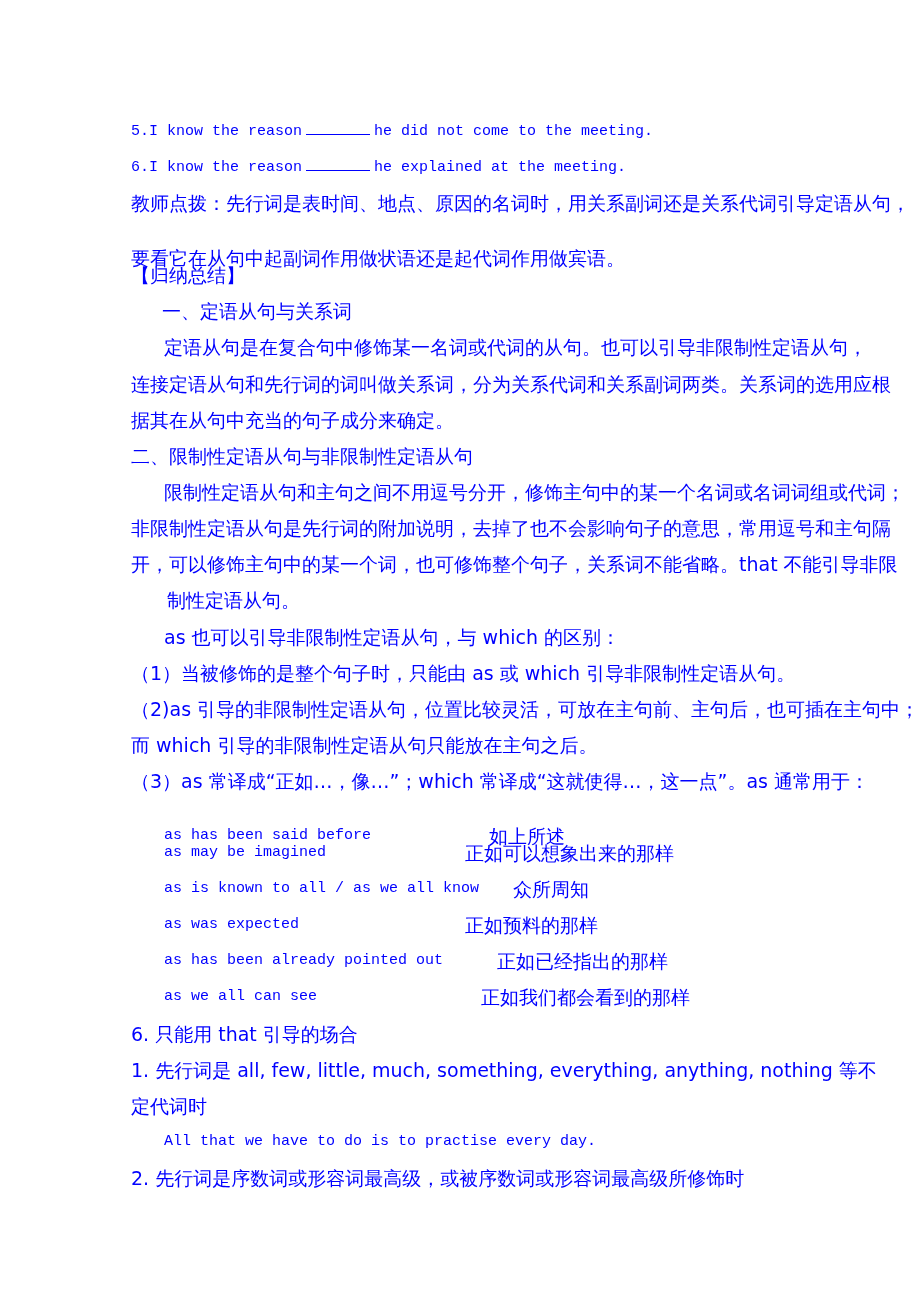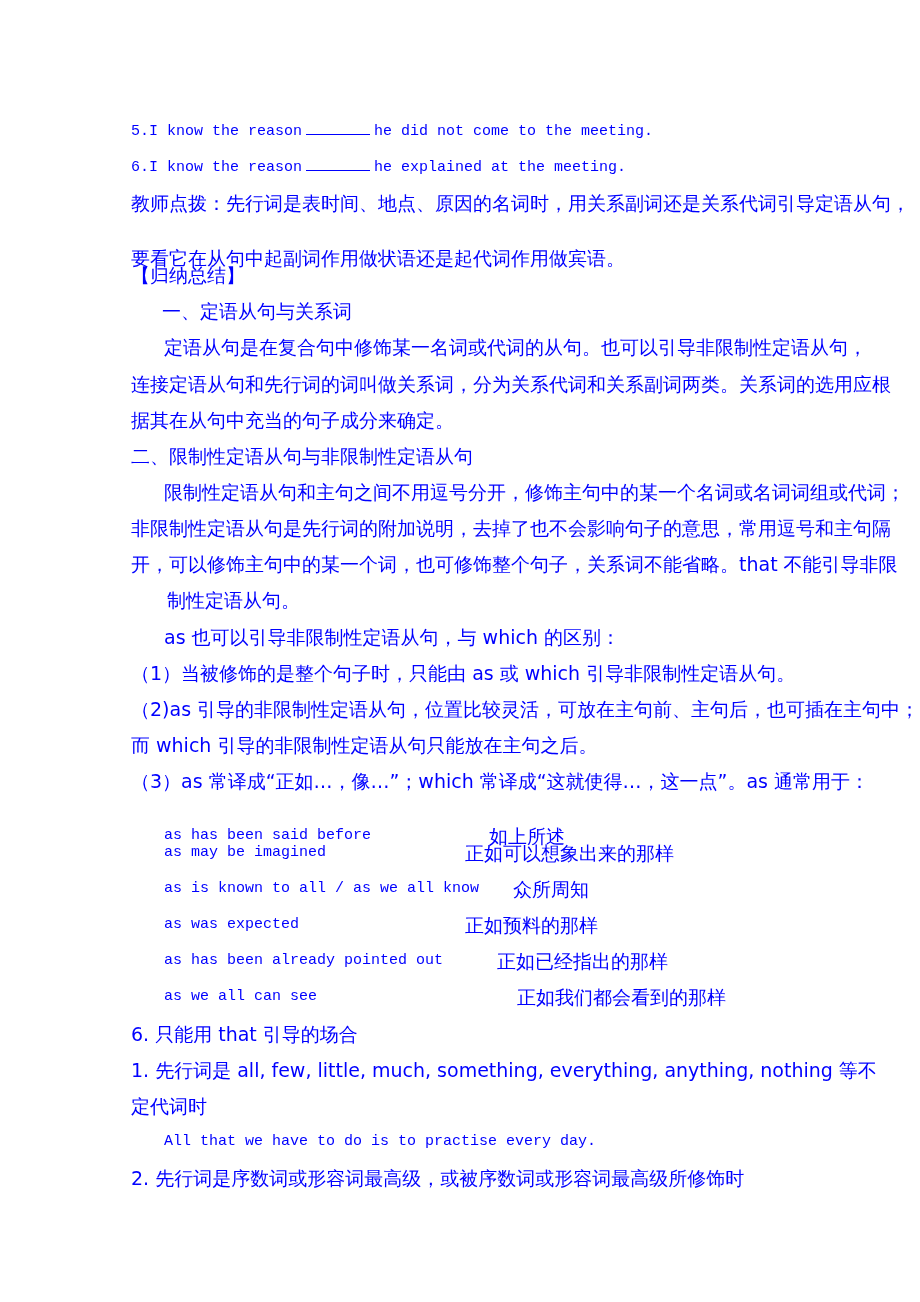--- a/index.html
+++ b/index.html
@@ -96,21 +96,21 @@
   <div class="line" style="left:0; top:915px; width:920px;">
     <span class="phrase-en mono">as was expected</span>
     <span class="phrase-zh cjk" style="left:465px;">正如预料的那样</span>
   </div>
   <div class="line" style="left:0; top:951px; width:920px;">
     <span class="phrase-en mono">as has been already pointed out</span>
     <span class="phrase-zh cjk" style="left:497px;">正如已经指出的那样</span>
   </div>
   <div class="line" style="left:0; top:987px; width:920px;">
     <span class="phrase-en mono">as we all can see</span>
-    <span class="phrase-zh cjk" style="left:481px;margin-left:36px;">正如我们都会看到的那样</span>
+    <span class="phrase-zh cjk" style="left:481px;">正如我们都会看到的那样</span>
   </div>
 
   <div class="line cjk" style="left:131px; top:1024px;">6. 只能用 that 引导的场合</div>
   <div class="line cjk" style="left:131px; top:1060px;"> 1. 先行词是 all, few, little, much, something, everything, anything, nothing 等不</div>
   <div class="line cjk" style="left:131px; top:1096px;">定代词时</div>
   <div class="line mono" style="left:164px; top:1132px;">All that we have to do is to practise every day.</div>
   <div class="line cjk" style="left:131px; top:1168px;"> 2. 先行词是序数词或形容词最高级，或被序数词或形容词最高级所修饰时</div>
 
 </div>
 

